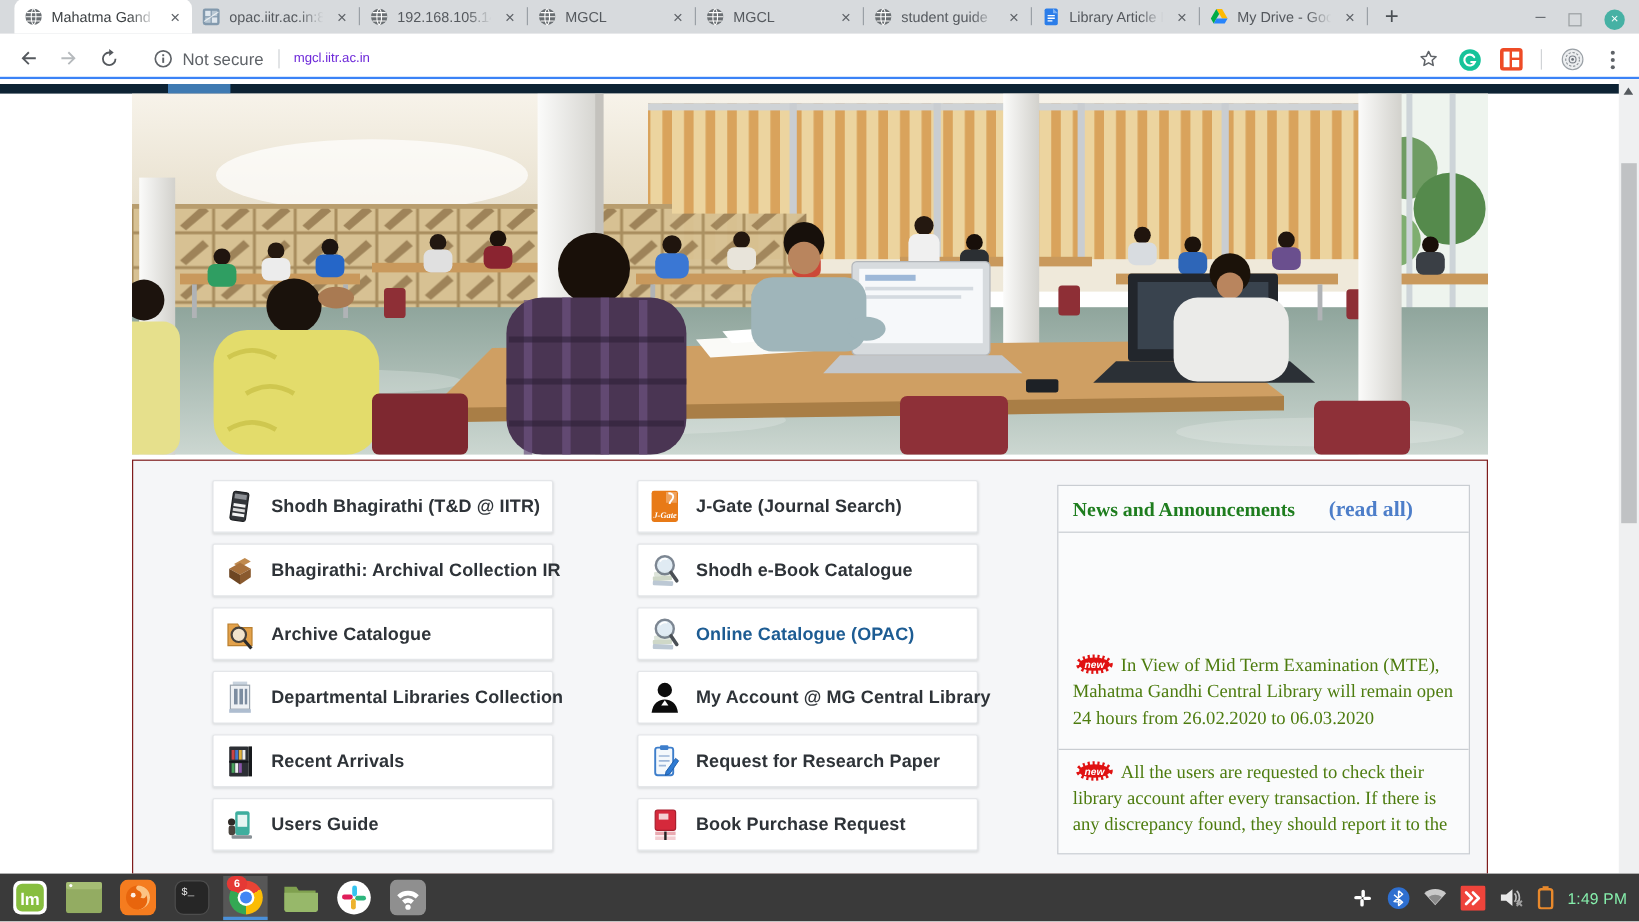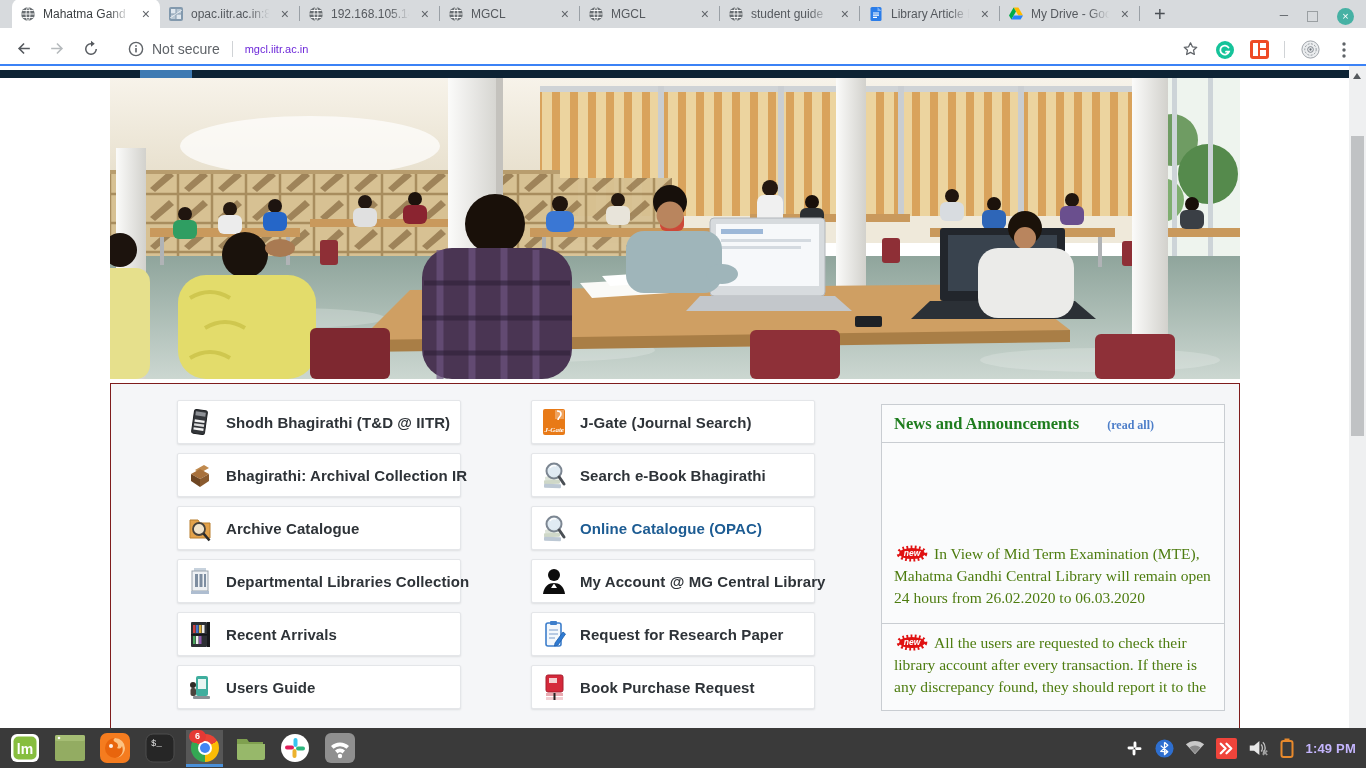--- a/index.html
+++ b/index.html
@@ -52,21 +52,21 @@
   .cicon{width:26px;height:30px;flex:none;display:block;}
   .clabel{font-weight:bold;font-size:15px;color:#2e3338;letter-spacing:.1px;white-space:nowrap;}
   .card.linkstyle .clabel{color:#1d5c93;}
 
   
   .news{position:absolute;left:770px;top:20px;width:344px;background:#fafbfc;
         border:1px solid #c9cdd2;box-sizing:border-box;}
   .news-head{display:flex;align-items:baseline;gap:28px;padding:9px 12px 8px;
              border-bottom:1px solid #c9cdd2;font-family:"Liberation Serif",serif;}
   .news-title{color:#1e7d1e;font-weight:bold;font-size:16.5px;}
-  .news-read{color:#4d7ec9;font-weight:bold;font-size:12px;cursor:pointer;}
+  .news-read{color:#4d7ec9;font-weight:bold;font-size:18px;cursor:pointer;}
   .news-body{height:267px;overflow:hidden;font-family:"Liberation Serif",serif;
              font-size:15.5px;color:#4d7c0f;line-height:1.42;}
   .news-item{padding:8px 12px 10px;}
   .news-item.first{padding-top:100px;border-bottom:1px solid #c9cdd2;padding-bottom:14px;}
   .newbadge{display:inline-block;width:36px;height:17px;vertical-align:-3px;margin-right:4px;}
 
   
   .sb{position:absolute;top:0;right:0;width:17px;height:100%;background:#eff0f1;}
   .sb-up{position:absolute;top:7px;left:4px;width:0;height:0;border-left:4.5px solid transparent;
          border-right:4.5px solid transparent;border-bottom:6px solid #555a5e;}
@@ -74,21 +74,21 @@
 
   
   .taskbar{position:absolute;bottom:0;left:0;right:0;height:40px;background:#3a3a3a;
            display:flex;align-items:center;box-sizing:border-box;}
   .apps{display:flex;align-items:center;gap:8px;padding-left:6px;}
   .app{width:37px;height:37px;display:flex;align-items:center;justify-content:center;position:relative;flex:none;}
   .app.active{background:#575757;box-shadow:inset 0 -3px 0 #4a90d9;}
   .badge{position:absolute;top:0px;left:3px;min-width:13px;height:13px;border-radius:7px;background:#e53935;
          color:#fff;font-size:9px;font-weight:bold;display:flex;align-items:center;justify-content:center;padding:0 2px;}
   .tray{margin-left:auto;display:flex;align-items:center;gap:11px;padding-right:10px;}
-  .clock{color:#c4b5fd;font-size:13px;font-weight:bold;letter-spacing:.2px;}
+  .clock{color:#86efac;font-size:13px;font-weight:normal;letter-spacing:.2px;}
 
   
   .chromelogo{width:28px;height:28px;border-radius:50%;position:relative;
      background:conic-gradient(from 300deg,#ea4335 0 120deg,#fbbc05 120deg 240deg,#34a853 240deg 360deg);}
   .chromelogo::before{content:"";position:absolute;left:7px;top:7px;width:14px;height:14px;border-radius:50%;background:#fff;}
   .chromelogo::after{content:"";position:absolute;left:9px;top:9px;width:10px;height:10px;border-radius:50%;background:#4285f4;}
 </style>
 </head>
 <body>
 
@@ -467,21 +467,21 @@
       </div>
       <div class="card">
         <svg class="cicon" viewBox="0 0 26 30">
             <rect x="4" y="16" width="14" height="4" rx="1" fill="#dde4da" transform="rotate(-7 11 18)"></rect>
             <rect x="3" y="20" width="16" height="4" rx="1" fill="#cfd8c8" transform="rotate(-3 11 22)"></rect>
             <rect x="3" y="24" width="17" height="4" rx="1" fill="#bcc8d4" transform="rotate(2 11 26)"></rect>
             <circle cx="13" cy="11" r="7.5" fill="#dce9f2" opacity=".88" stroke="#6b7683" stroke-width="2"></circle>
             <path d="M9 8c1-2 4-3 6-2" stroke="#fff" stroke-width="1.4" fill="none"></path>
             <line x1="18.2" y1="17" x2="23" y2="24" stroke="#4a4f55" stroke-width="3" stroke-linecap="round"></line>
           </svg>
-        <span class="clabel">Search e-Book Bhagirathi</span>
+        <span class="clabel">Shodh e-Book Catalogue</span>
       </div>
       <div class="card linkstyle">
         <svg class="cicon" viewBox="0 0 26 30">
             <rect x="4" y="16" width="14" height="4" rx="1" fill="#dde4da" transform="rotate(-7 11 18)"></rect>
             <rect x="3" y="20" width="16" height="4" rx="1" fill="#cfd8c8" transform="rotate(-3 11 22)"></rect>
             <rect x="3" y="24" width="17" height="4" rx="1" fill="#bcc8d4" transform="rotate(2 11 26)"></rect>
             <circle cx="13" cy="11" r="7.5" fill="#dce9f2" opacity=".88" stroke="#6b7683" stroke-width="2"></circle>
             <path d="M9 8c1-2 4-3 6-2" stroke="#fff" stroke-width="1.4" fill="none"></path>
             <line x1="18.2" y1="17" x2="23" y2="24" stroke="#4a4f55" stroke-width="3" stroke-linecap="round"></line>
           </svg>

